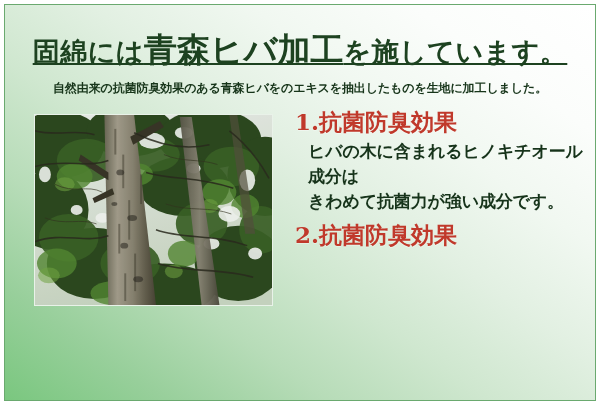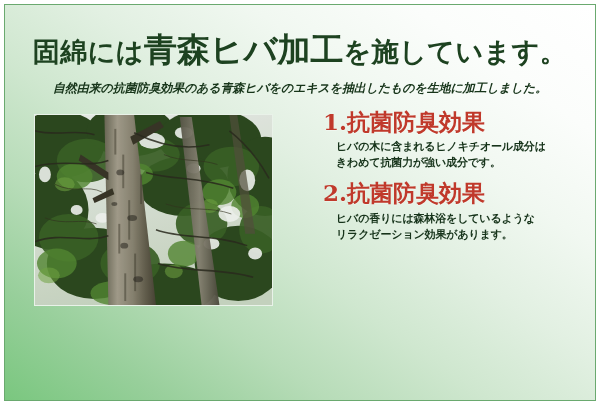--- a/index.html
+++ b/index.html
@@ -50,34 +50,34 @@
   }
   .main-title {
     margin: 0;
     color: #1d4220;
     font-family: "DejaVu Serif", "Liberation Serif", serif;
     font-weight: bold;
     font-size: 27px;
     line-height: 1.15;
     letter-spacing: 0.5px;
     white-space: nowrap;
+    text-decoration: underline;
   }
   .main-title .em {
     font-size: 33px;
     letter-spacing: 0px;
   }
   .subtitle {
     margin: 12px 0 16px 0;
     color: #17351a;
     font-size: 12px;
     font-weight: bold;
     line-height: 1.3;
     letter-spacing: -0.1px;
     white-space: nowrap;
-    font-style: italic;
   }
 
   
   .content {
     position: relative;
     margin-top: 17px;
     height: 250px;
   }
 
   .photo {
@@ -91,40 +91,39 @@
     overflow: hidden;
     background: #2f4a22;
   }
   .photo svg { display: block; width: 100%; height: 100%; }
 
   .points {
     position: absolute;
     left: 290px;
     top: -6px;
     right: 6px;
-    margin-left: 28px;
   }
   .point { margin-bottom: 8px; }
   .point:last-child { margin-bottom: 0; }
 
   .point-title {
     margin: 0;
     color: #c0392b;
     font-family: "DejaVu Serif", "Liberation Serif", serif;
     font-weight: bold;
     font-size: 23px;
     line-height: 1.25;
     letter-spacing: 0px;
     white-space: nowrap;
     text-shadow: 0 1px 0 rgba(255,255,255,0.35);
   }
   .point-body {
     margin: 3px 0 0 13px;
     color: #16331a;
-    font-size: 11px;
+    font-size: 17px;
     font-weight: bold;
     line-height: 1.45;
     letter-spacing: -0.15px;
     white-space: pre-line;
   }
 </style>
 </head>
 <body>
 
 <div class="banner">
@@ -261,22 +260,20 @@
       <div class="points">
 
         <div class="point">
           <h2 class="point-title"><span>1.</span><span>抗菌防臭効果</span></h2>
           <p class="point-body">ヒバの木に含まれるヒノキチオール成分は
 きわめて抗菌力が強い成分です。</p>
         </div>
 
         <div class="point">
           <h2 class="point-title"><span>2.</span><span>抗菌防臭効果</span></h2>
-          <p class="point-body">ヒバの香りには森林浴をしているような
-リラクゼーション効果があります。</p>
         </div>
 
         <div class="point">
         </div>
 
       </div>
     </div>
 
   </div>
 </div>

